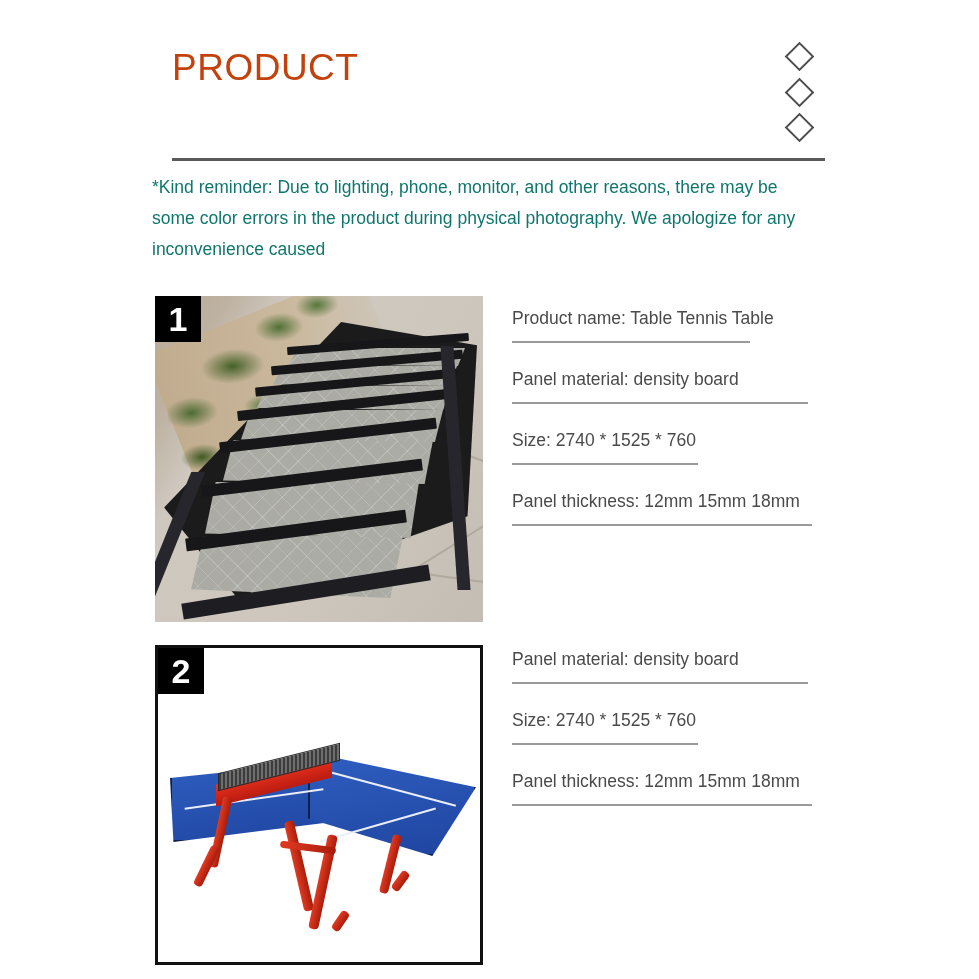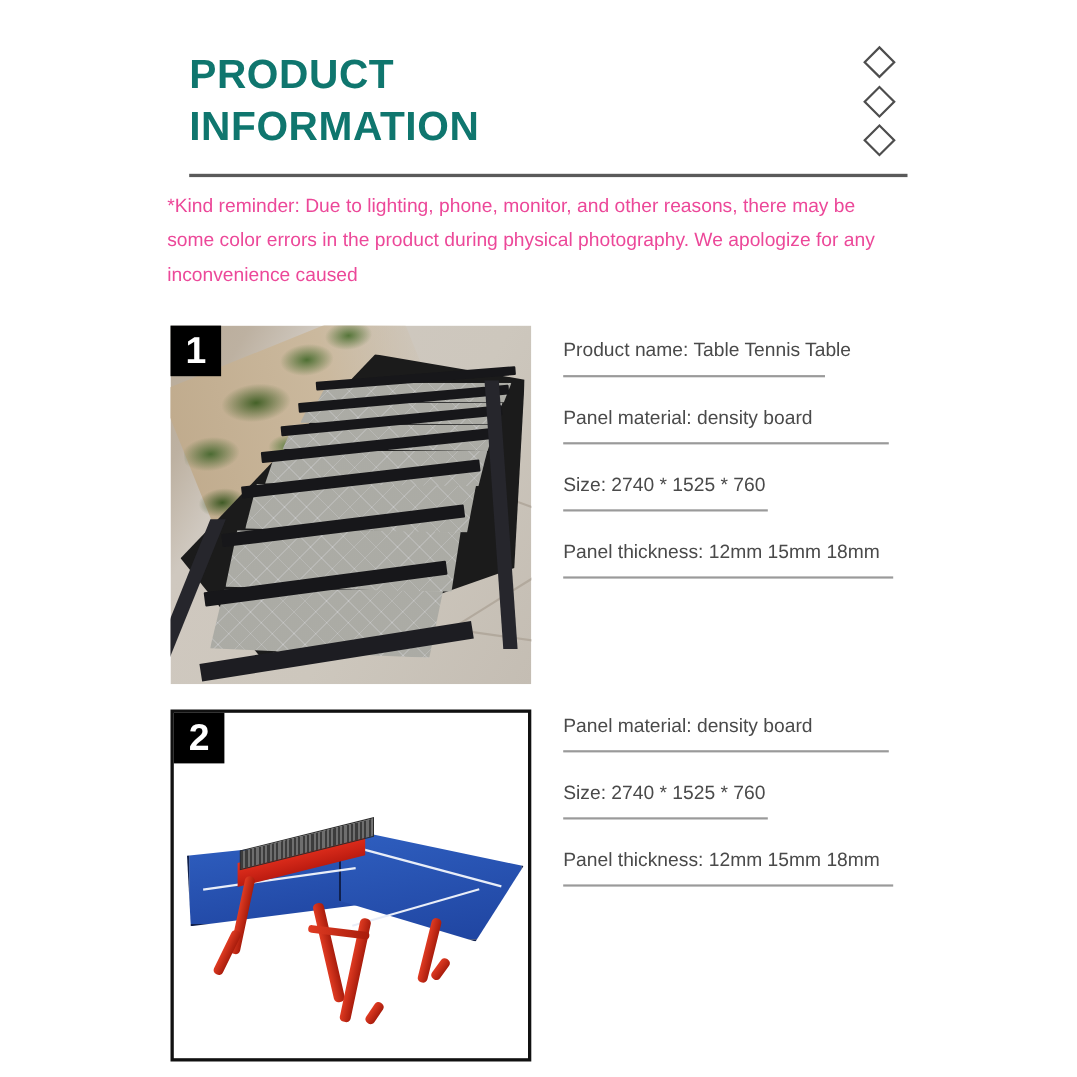--- a/index.html
+++ b/index.html
@@ -24,24 +24,24 @@
     height: 175px;
   }
   #title-block {
     position: absolute;
     left: 172px;
     top: 44px;
     width: 560px;
   }
   .title-line {
     font-size: 37px;
-    font-weight: bold;
+    font-weight: normal;
     letter-spacing: 0.5px;
     line-height: 47px;
-    color: #0f766e;
+    color: #c2410c;
     white-space: nowrap;
   }
   #diamond-group {
     position: absolute;
     left: 784px;
     top: 46px;
     width: 30px;
     height: 92px;
     display: flex;
     flex-direction: column;
@@ -64,21 +64,21 @@
   }
 
   
   #reminder-note {
     position: absolute;
     left: 152px;
     top: 172px;
     width: 660px;
     font-size: 17.5px;
     line-height: 31px;
-    color: #ec4899;
+    color: #0f766e;
   }
 
   
   .product-row {
     position: absolute;
     left: 0;
     width: 819px;
   }
   #product-row-1 { top: 296px; height: 330px; }
   #product-row-2 { top: 645px; height: 322px; }
@@ -239,21 +239,20 @@
   #num-badge-1 { left: 155px; top: 296px; }
   #num-badge-2 { left: 158px; top: 648px; }
 </style>
 </head>
 <body>
 
 <div id="page-header">
 
   <div id="title-block">
     <div class="title-line">PRODUCT</div>
-    <div class="title-line">INFORMATION</div>
   </div>
 
   <div id="diamond-group">
     <span class="diamond"></span>
     <span class="diamond"></span>
     <span class="diamond"></span>
   </div>
 
   <div id="header-rule"></div>
 </div>

